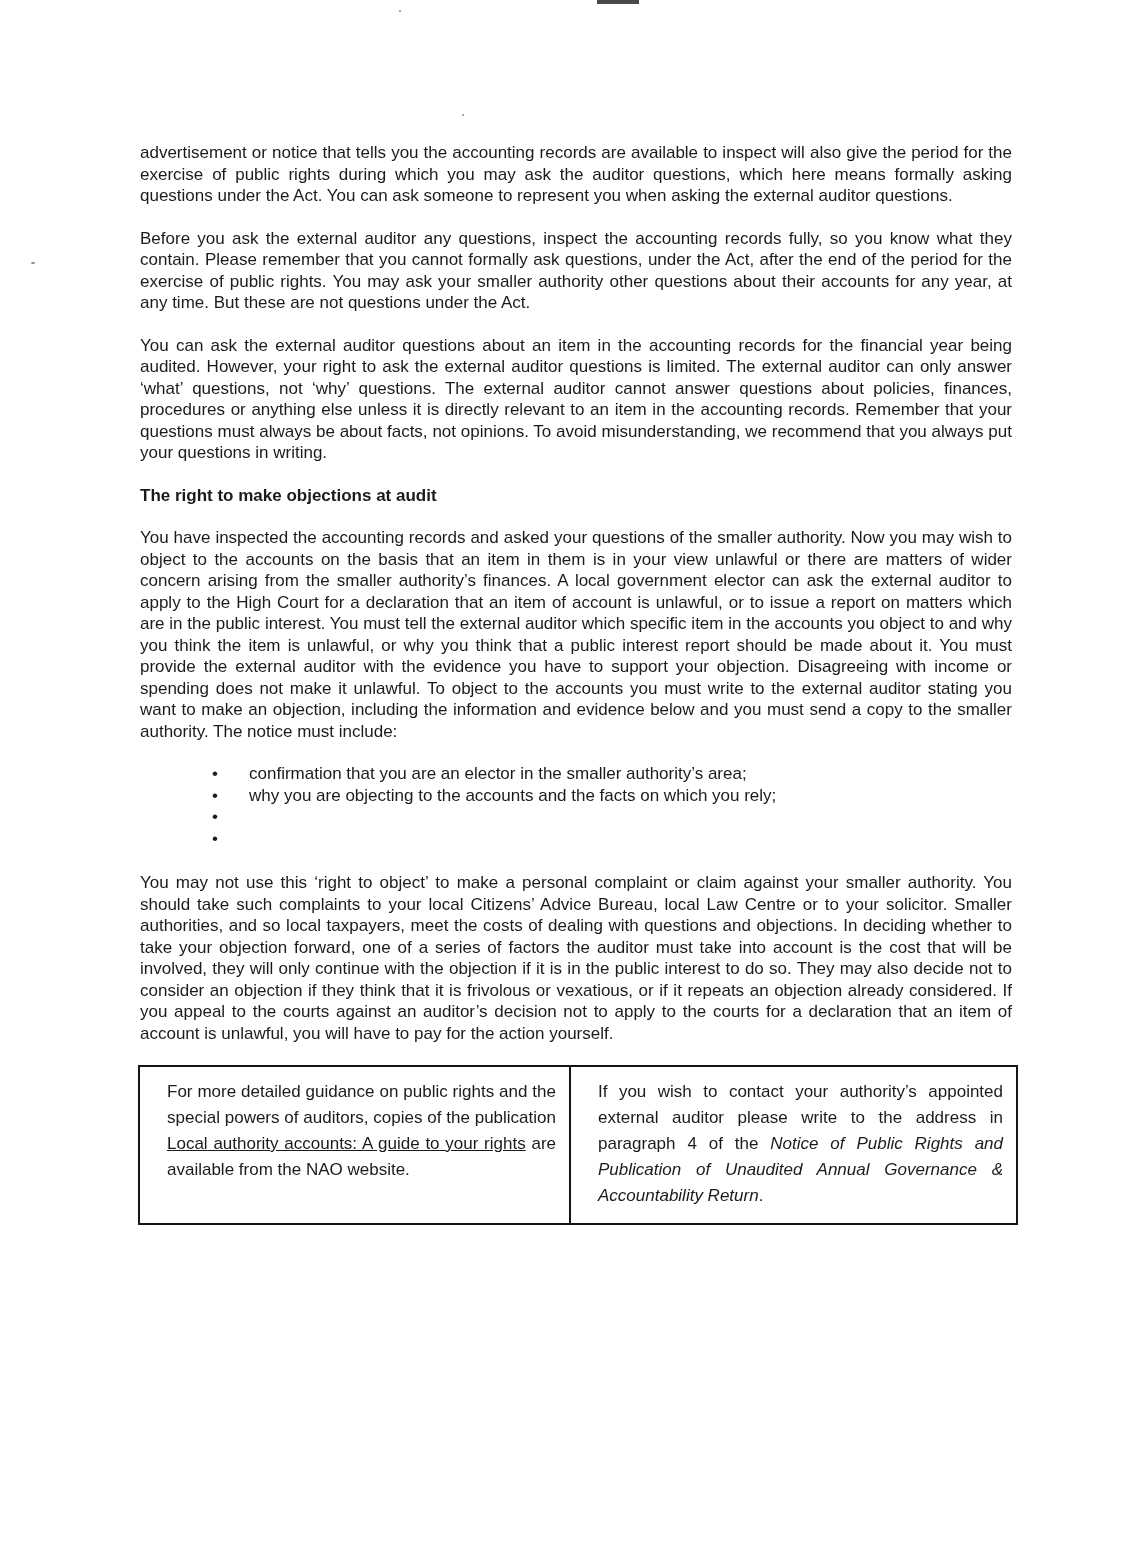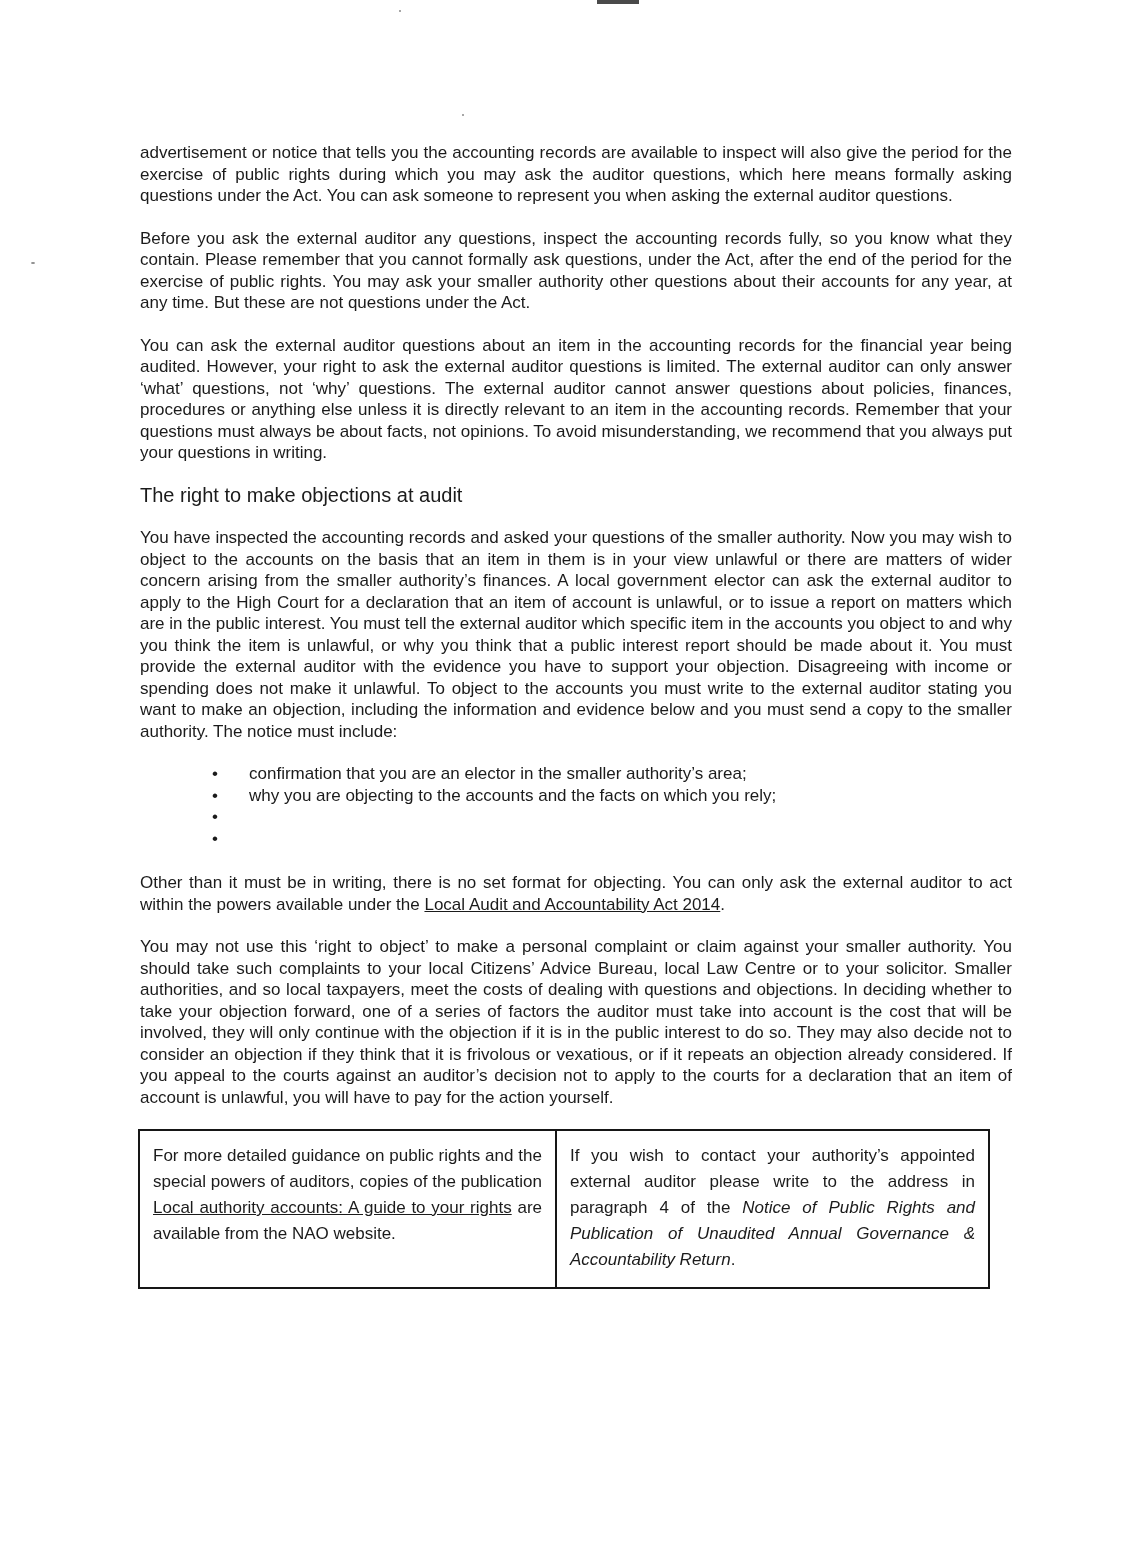--- a/index.html
+++ b/index.html
@@ -24,23 +24,23 @@
     font-size: 17px;
     line-height: 21.5px;
     margin-top: 16px;
   }
   p.para {
     margin: 0 0 21px 0;
     text-align: justify;
   }
   h2.heading {
     margin: 0 0 21px 0;
-    font-size: 20px;
+    font-size: 17px;
     line-height: 21.5px;
-    font-weight: normal;
+    font-weight: bold;
   }
   .bullets {
     margin: 2px 0 23px 0;
   }
   .bullet-row {
     display: flex;
     align-items: flex-start;
   }
   .bullet-marker {
     width: 37px;
@@ -60,21 +60,21 @@
   table.info-boxes {
     border-collapse: collapse;
     margin-top: 5px;
     margin-left: -2px;
     width: 852px;
     table-layout: fixed;
   }
   table.info-boxes td {
     border: 2px solid #161616;
     vertical-align: top;
-    padding: 12px 13px 14px 13px;
+    padding: 12px 13px 14px 27px;
     text-align: justify;
     height: 124px;
     font-size: 17px;
     line-height: 26px;
   }
   td.box-left  { width: 389px; }
   td.box-right { width: 405px; }
   
   .scan-bar {
     position: absolute;
@@ -125,21 +125,20 @@
         <div class="bullet-text">why you are objecting to the accounts and the facts on which you rely;</div>
       </div>
       <div class="bullet-row">
         <span class="bullet-marker">•</span>
       </div>
       <div class="bullet-row">
         <span class="bullet-marker">•</span>
       </div>
     </div>
 
-    <p class="para"><span>Other than it must be in writing, there is no set format for objecting. You can only ask the external auditor to act within the powers available under the </span><span class="u-link">Local Audit and Accountability Act 2014</span><span>.</span></p>
 
 
     <p class="para">You may not use this ‘right to object’ to make a personal complaint or claim against your smaller authority.  You should take such complaints to your local Citizens’ Advice Bureau, local Law Centre or to your solicitor. Smaller authorities, and so local taxpayers, meet the costs of dealing with questions and objections.  In deciding whether to take your objection forward, one of a series of factors the auditor must take into account is the cost that will be involved, they will only continue with the objection if it is in the public interest to do so. They may also decide not to consider an objection if they think that it is frivolous or vexatious, or if it repeats an objection already considered. If you appeal to the courts against an auditor’s decision not to apply to the courts for a declaration that an item of account is unlawful, you will have to pay for the action yourself.</p>
 
     <table class="info-boxes">
       <tbody>
           <tr>
         <td class="box-left"><span>For more detailed guidance on public rights and the special powers of auditors, copies of the publication </span><span class="u-link">Local authority accounts: A guide to your rights</span><span> are available from the NAO website.</span></td>
         <td class="box-right"><span>If you wish to contact your authority’s appointed external auditor please write to the address in paragraph 4 of the </span><span class="italic">Notice of Public Rights and Publication of Unaudited Annual Governance &amp; Accountability Return</span><span>.</span></td>
       </tr>

